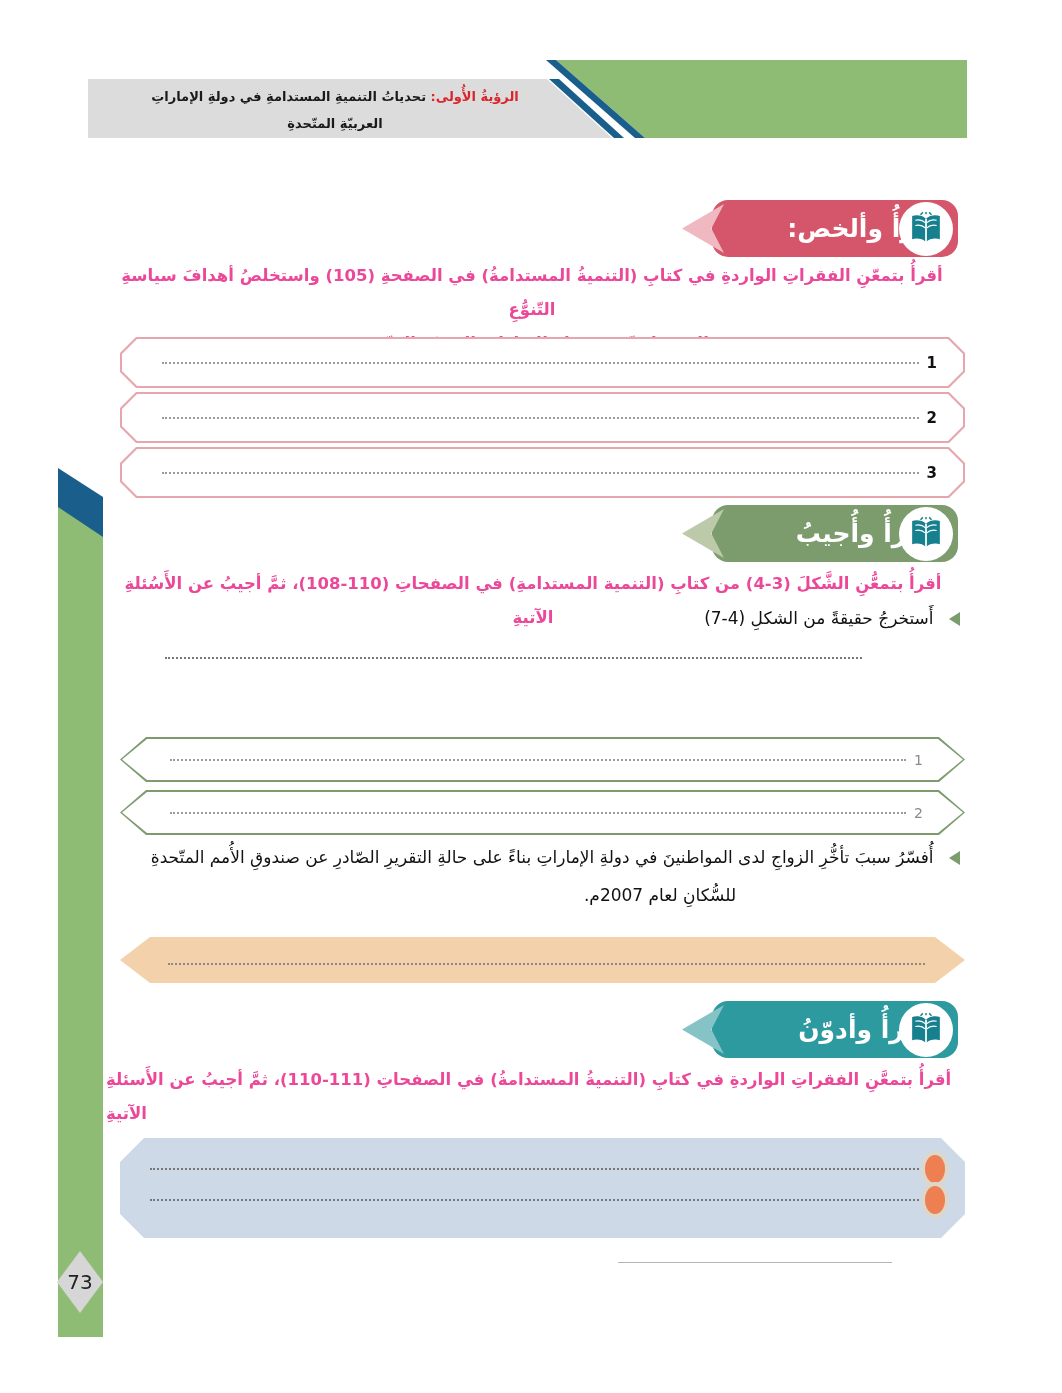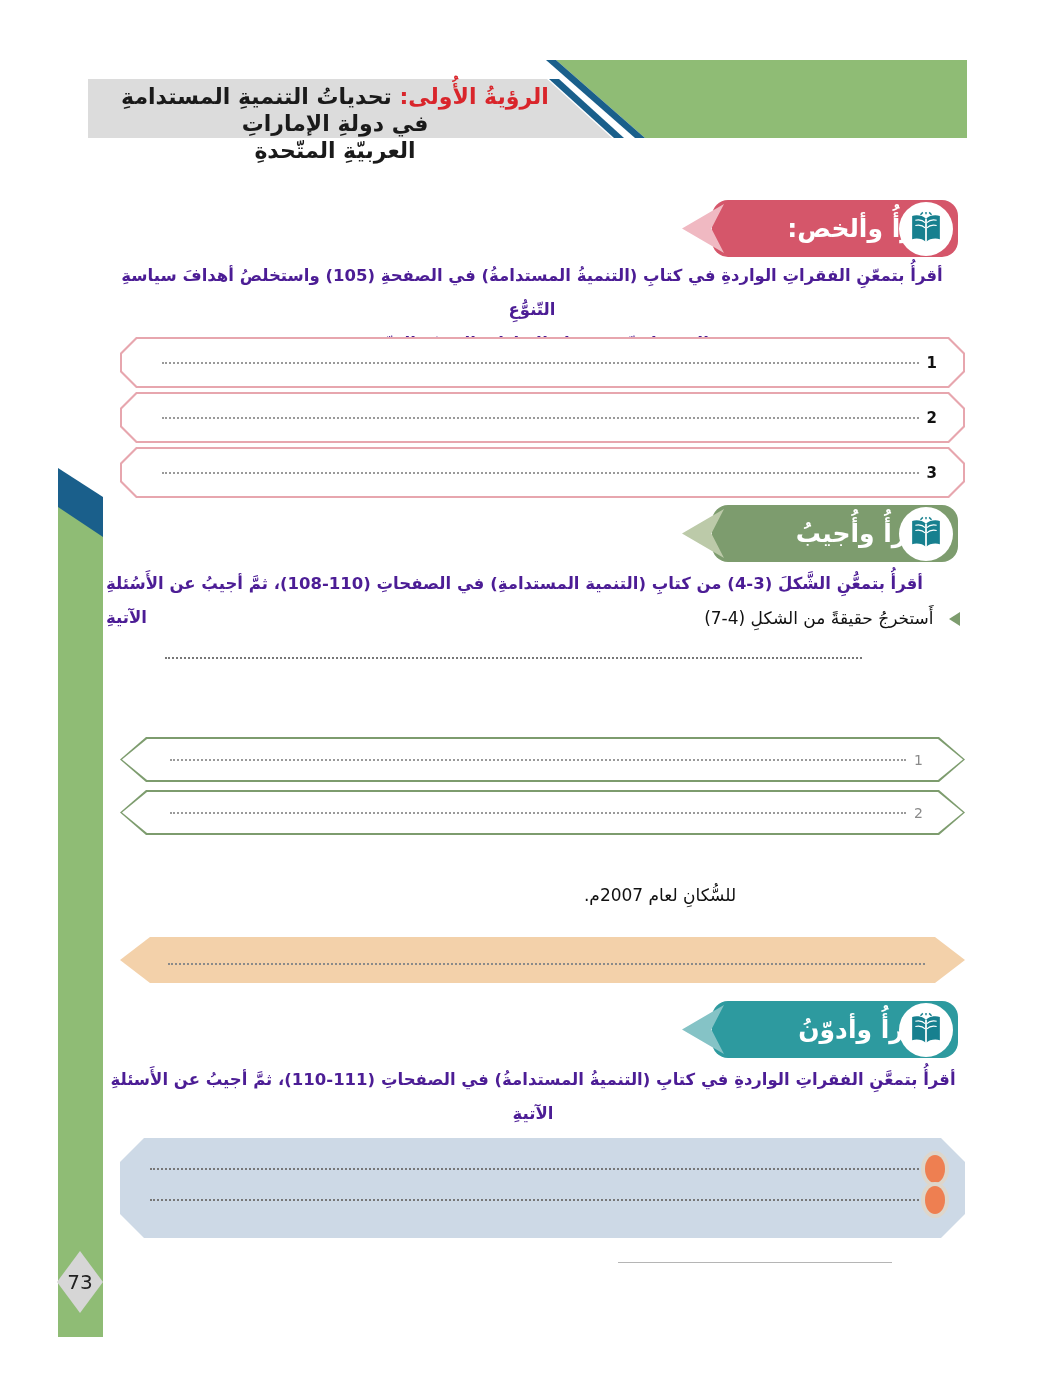--- a/index.html
+++ b/index.html
@@ -10,21 +10,21 @@
   
   .banner-green { position:absolute; left:556px; top:60px; width:411px; height:78px; background:#8fbc75;
     clip-path:polygon(0 0,100% 0,100% 100%,89px 100%); }
   .stripe1 { position:absolute; left:546px; top:60px; width:99px; height:78px; background:#1a5f8b;
     clip-path:polygon(0 0,10px 0,99px 100%,89px 100%); }
   .stripe2 { position:absolute; left:549px; top:79px; width:75px; height:59px; background:#1a5f8b;
     clip-path:polygon(0 0,10px 0,75px 100%,65px 100%); }
   .titlebar { position:absolute; left:88px; top:79px; width:524px; height:59px; background:#dcdcdc;
     clip-path:polygon(0 0,459px 0,100% 100%,0 100%); }
   .titletext { position:absolute; left:100px; top:83px; width:470px; text-align:center;
-    font-size:22px; font-weight:bold; color:#1a1a1a; line-height:27px; }
+    font-size:13px; font-weight:bold; color:#1a1a1a; line-height:27px; }
   .titletext .red { color:#d9252b; }
 
   
   .sidebar-blue { position:absolute; left:58px; top:468px; width:45px; height:70px; background:#1a5f8b;
     clip-path:polygon(0 0,100% 29px,100% 100%,0 41px); }
   .sidebar-green { position:absolute; left:58px; top:507px; width:45px; height:830px; background:#8fbc75;
     clip-path:polygon(0 0,100% 30px,100% 100%,0 100%); }
   .pagenum-diamond { position:absolute; left:57px; top:1251px; width:46px; height:62px; background:#d6d6d6;
     clip-path:polygon(50% 0,100% 50%,50% 100%,0 50%); display:flex; align-items:center; justify-content:center;
     font-size:20px; color:#222; }
@@ -40,24 +40,24 @@
   .ribbon .circle { position:absolute; left:auto; right:5px; top:50%; transform:translateY(-50%);
     width:54px; height:54px; border-radius:50%; background:#fff; display:flex; align-items:center; justify-content:center; }
   .r-red   { background:#d5566a; top:200px; }
   .r-red   .chev { background:#f0b9c2; }
   .r-green { background:#7d9c6e; top:505px; }
   .r-green .chev { background:#bccaa9; }
   .r-teal  { background:#2d9a9f; top:1001px; }
   .r-teal  .chev { background:#85c3c6; }
 
   
-  .instr { position:absolute; color:#4c1d95; font-weight:bold; font-size:16.5px; line-height:34px; }
+  .instr { position:absolute; color:#ec4899; font-weight:bold; font-size:16.5px; line-height:34px; }
   .instr1 { left:106px; top:259px; width:852px; text-align:center; }
-  .instr2 { left:106px; top:567px; width:854px; text-align:left; }
-  .instr3 { left:106px; top:1063px; width:854px; text-align:center; }
+  .instr2 { left:106px; top:567px; width:854px; text-align:center; }
+  .instr3 { left:106px; top:1063px; width:854px; text-align:left; }
 
   
   .bullet { position:absolute; right:102px; color:#111; font-size:17px; text-align:right; }
   .tri { display:inline-block; width:0; height:0; border-top:7px solid transparent; border-bottom:7px solid transparent;
     border-right:11px solid #7d9c6e; margin-left:10px; vertical-align:middle; }
 
   
   .cutbox { position:absolute; left:120px; width:845px; height:51px; background:#e7a6ae;
     clip-path:polygon(16px 0,calc(100% - 16px) 0,100% 16px,100% calc(100% - 16px),calc(100% - 16px) 100%,16px 100%,0 calc(100% - 16px),0 16px); }
   .cutbox .inner { position:absolute; inset:2px; background:#fff;
@@ -171,20 +171,24 @@
         <div class="dots"></div>
       </div>
   </div>
   <div class="hexbox" style="top:790px">
     <div class="inner">
         <span class="num-lite">2</span>
         <div class="dots"></div>
       </div>
   </div>
 
+  <div class="bullet" style="top:847px; width:840px;">
+    <span class="tri"></span>
+    <span>أُفسّرُ سببَ تأخُّرِ الزواجِ لدى المواطنينَ في دولةِ الإماراتِ بناءً على حالةِ التقريرِ الصّادرِ عن صندوقِ الأُمم المتّحدةِ</span>
+  </div>
   <div class="bullet" style="top:885px; right:auto; left:360px; width:600px; text-align:center;">
     <span>للسُّكانِ لعام 2007م.</span>
   </div>
 
   <div class="peach">
     <div class="dotline"></div>
   </div>
 
   <div class="ribbon r-teal">
     <span class="chev"></span>

